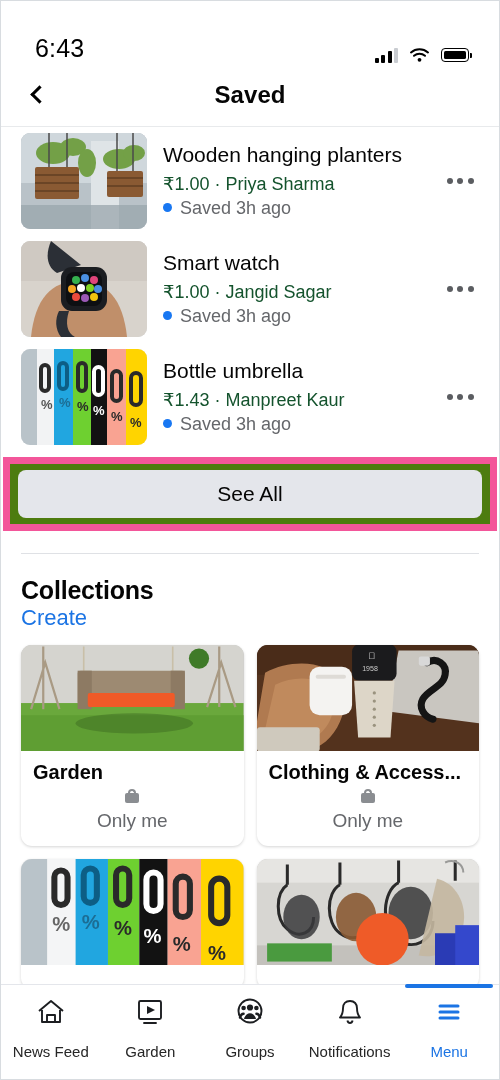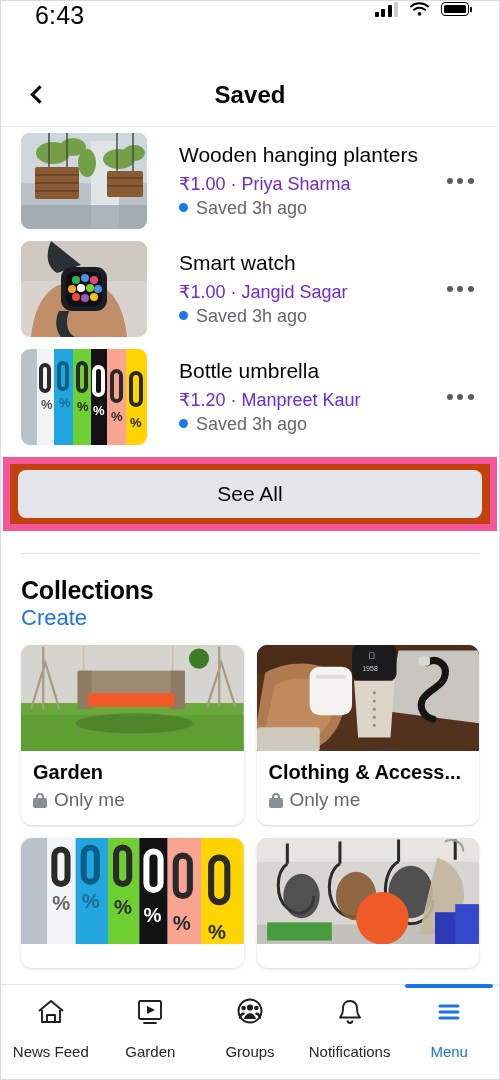--- a/index.html
+++ b/index.html
@@ -14,21 +14,21 @@
     position: relative;
     width: 500px; height: 1080px;
     background: #ffffff;
     display: flex; flex-direction: column;
     border: 1px solid #d8dce0;
   }
 
   
   .statusbar {
     height: 62px; flex: 0 0 62px;
-    display: flex; align-items: flex-start; justify-content: space-between;
+    display: flex; align-items: flex-end; justify-content: space-between;
     padding: 0 30px 0 34px;
   }
   .clock { font-size: 25px; font-weight: 400; color: #000; letter-spacing: .2px; }
   .status-icons { display: flex; align-items: center; gap: 11px; }
   .bars { display: flex; align-items: flex-end; gap: 2.5px; height: 15px; }
   .bars i { display: block; width: 4px; background: #000; border-radius: 1px; }
   .bars i:nth-child(1) { height: 5px; }
   .bars i:nth-child(2) { height: 8px; }
   .bars i:nth-child(3) { height: 11.5px; }
   .bars i:nth-child(4) { height: 15px; background: #c9ccd1; }
@@ -76,46 +76,46 @@
     padding: 6px 18px 6px 20px;
     min-height: 104px;
     cursor: pointer;
   }
   .thumb {
     width: 126px; height: 96px; flex: 0 0 126px;
     border-radius: 9px; overflow: hidden; background: #d7dade;
     position: relative;
   }
   .thumb svg { display: block; width: 100%; height: 100%; }
-  .item-info { flex: 1 1 auto; padding-left: 32px; min-width: 0; }
+  .item-info { flex: 1 1 auto; padding-left: 16px; min-width: 0; }
   .item-title {
     font-size: 21px; font-weight: 400; color: #050505;
     line-height: 1.22; margin-bottom: 4px;
     white-space: nowrap; overflow: hidden; text-overflow: ellipsis;
   }
   .item-meta {
-    font-size: 18px; color: #6d28d9; line-height: 1.35;
+    font-size: 18px; color: #14532d; line-height: 1.35;
     white-space: nowrap; overflow: hidden; text-overflow: ellipsis;
   }
   .item-saved { font-size: 18px; color: #65676b; display: flex; align-items: center; gap: 8px; line-height: 1.35; }
   .dot { width: 9px; height: 9px; border-radius: 50%; background: #1877f2; flex: 0 0 9px; }
   .kebab {
     flex: 0 0 42px; width: 42px; height: 42px;
     display: flex; align-items: center; justify-content: center; gap: 4.5px;
     cursor: pointer;
   }
   .kebab i { width: 6px; height: 6px; border-radius: 50%; background: #5b5d61; display: block; }
 
   
   .seeall-wrap { padding: 6px 0 0 0; position: relative; }
   .seeall-highlight {
     border: 7px solid #f3569a;
     margin: 0 2px;
     padding: 6px 8px;
-    background: #c2410c;
+    background: #4d7c0f;
   }
   .seeall-btn {
     height: 48px; width: 100%;
     background: #e4e6eb; border: none; border-radius: 8px;
     font-family: inherit; font-size: 21px; font-weight: 400; color: #050505;
     cursor: pointer;
     display: flex; align-items: center; justify-content: center;
   }
 
   .divider { height: 1px; background: #dfe1e5; margin: 22px 20px 0 20px; }
@@ -138,21 +138,21 @@
     box-shadow: 0 1px 3px rgba(0,0,0,.17);
     cursor: pointer;
   }
   .coll-img { width: 100%; height: 106px; display: block; background: #ccc; }
   .coll-img svg { display: block; width: 100%; height: 100%; }
   .coll-body { padding: 10px 12px 14px 12px; }
   .coll-name {
     font-size: 20px; font-weight: 700; color: #050505;
     white-space: nowrap; overflow: hidden; text-overflow: ellipsis; margin-bottom: 5px;
   }
-  .coll-priv { display: flex; align-items: center; gap: 7px; font-size: 19px; color: #65676b; }
+  .coll-priv { display: flex; align-items: center; gap: 7px; font-size: 19px; color: #65676b; flex-direction: column; }
   .lock {
     width: 14px; height: 15px; position: relative; flex: 0 0 14px;
   }
   .lock .body { position: absolute; bottom: 0; left: 0; width: 14px; height: 10px; background: #8a8d91; border-radius: 2px; }
   .lock .shackle { position: absolute; top: 0; left: 3px; width: 8px; height: 8px;
                    border: 2.2px solid #8a8d91; border-bottom: none; border-radius: 5px 5px 0 0; }
 
   
   .tabbar {
     flex: 0 0 95px; height: 95px;
@@ -322,21 +322,21 @@
               <text x="38" y="58" fill="#1c6d94">%</text>
             <text x="56" y="62" fill="#2a2a2a">%</text>
               <text x="72" y="66" fill="#fff">%</text>
             <text x="90" y="72" fill="#2a2a2a">%</text>
               <text x="109" y="78" fill="#2a2a2a">%</text>
           </g>
         </svg>
       </div>
       <div class="item-info">
         <div class="item-title">Bottle umbrella</div>
-        <div class="item-meta">₹1.20 · Manpreet Kaur</div>
+        <div class="item-meta">₹1.43 · Manpreet Kaur</div>
         <div class="item-saved">
           <span class="dot"></span>
           <span>Saved 3h ago</span>
         </div>
       </div>
       <div class="kebab">
         <i></i>
           <i></i>
           <i></i>
       </div>

